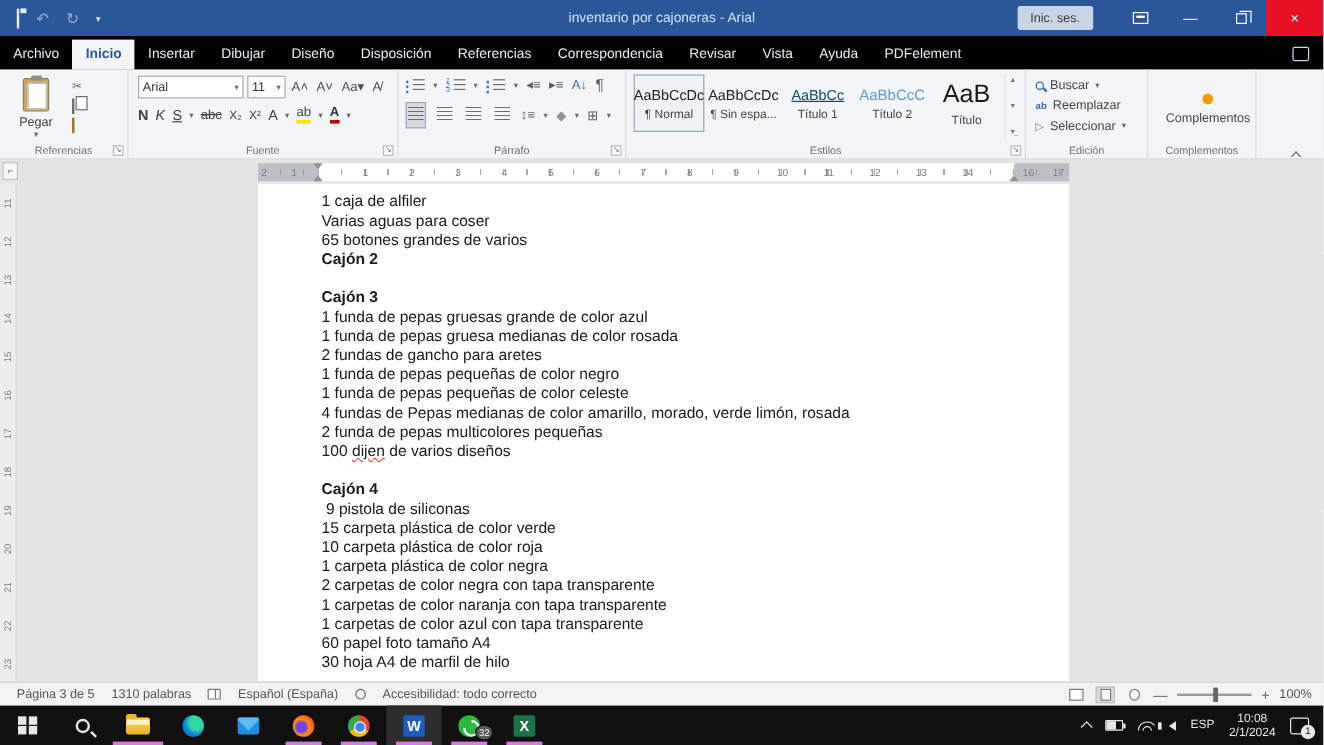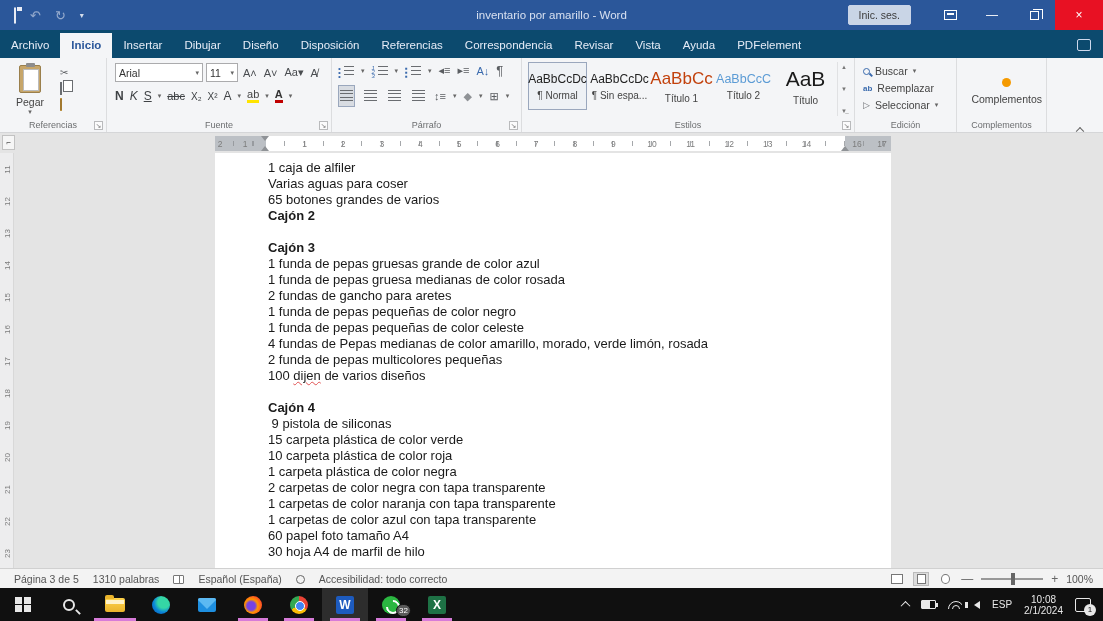--- a/index.html
+++ b/index.html
@@ -18,21 +18,21 @@
   .tb-right { margin-left:auto; display:flex; align-items:center; height:100%; }
   .signin-btn { background:rgba(255,255,255,.75); color:#3b3b3b; font-size:10.5px; border:1px solid #c9d4e8; border-radius:2px; padding:3px 10px; margin-right:18px; }
   .wbtn { width:42px; height:30px; display:flex; align-items:center; justify-content:center; color:#fff; font-size:12px; }
   .ribbon-display-icon { width:13px; height:10px; border:1px solid #fff; position:relative; }
   .ribbon-display-icon::after{ content:""; position:absolute; top:2px; left:2px; right:2px; height:2px; background:#fff; }
   .restore-icon { width:9px; height:9px; border:1px solid #fff; position:relative; }
   .restore-icon::before { content:""; position:absolute; left:2px; top:-3px; width:9px; height:9px; border:1px solid #fff; border-left:none; border-bottom:none; }
   .close-btn { background:#e81123; width:48px; }
 
   
-  .tabrow { position:absolute; left:0; top:30px; width:100%; height:28px; background:#0c4a6e; display:flex; align-items:flex-end; }
+  .tabrow { position:absolute; left:0; top:30px; width:100%; height:28px; background:#000000; display:flex; align-items:flex-end; }
   .tab { color:#e6ecf7; font-size:11.5px; padding:6px 11px 7px; cursor:default; white-space:nowrap; }
   .tab.active { background:#f4f5f7; color:#2b579a; font-weight:bold; }
   .tellme { display:flex; align-items:center; gap:6px; color:#fff; font-size:11.5px; padding:6px 10px 7px; }
   .bulb { width:9px; height:9px; border:1.5px solid #fff; border-radius:50%; position:relative; }
   .bulb::after { content:""; position:absolute; left:2px; top:8px; width:3px; height:3px; background:#fff; }
   .tab-far-right { margin-left:auto; margin-right:12px; width:14px; height:12px; border:1px solid #cdd8ec; border-radius:2px; margin-bottom:7px; }
 
   
   .ribbon { position:absolute; left:0; top:58px; width:100%; height:75px; background:#f4f5f7; border-bottom:1px solid #d5d6d8; display:flex; }
   .rgroup { position:relative; border-right:1px solid #dcdddf; padding:5px 4px 16px; display:flex; }
@@ -85,21 +85,21 @@
   .list-icon .ln:nth-child(1){top:1px;} .list-icon .ln:nth-child(2){top:5px;} .list-icon .ln:nth-child(3){top:9px;}
   .list-icon .mk { position:absolute; left:0; font-size:8px; line-height:3px; color:#3a6aad; }
   .list-icon .mk:nth-child(4){top:2px;} .list-icon .mk:nth-child(5){top:6px;} .list-icon .mk:nth-child(6){top:10px;}
 
   
   .g-styles { width:333px; padding:4px 2px 16px 6px; }
   .styles-row { display:flex; gap:3px; }
   .style-card { width:59px; height:48px; border:1px solid transparent; display:flex; flex-direction:column; align-items:center; justify-content:center; gap:4px; background:transparent; }
   .style-card.selected { border:1px solid #9aa7bd; background:#eef1f5; }
   .style-preview { font-size:12px; color:#222; white-space:nowrap; }
-  .style-card.kind-heading .style-preview { color:#c2410c; font-size:17px; }
+  .style-card.kind-heading .style-preview { color:#0c4a6e; font-size:12px;text-decoration:underline; }
   .style-card.kind-subheading .style-preview { color:#5b9bd5; font-size:12.5px; }
   .style-card.kind-title .style-preview { color:#1a1a1a; font-size:21px; }
   .style-name { font-size:10px; color:#444; white-space:nowrap; }
   .styles-scroll { width:13px; display:flex; flex-direction:column; justify-content:space-between; align-items:center; padding:2px 0; border-left:1px solid #e0e1e3; margin-left:2px; }
   .styles-scroll span { font-size:6px; color:#777; }
 
   
   .g-edit { width:102px; flex-direction:column; gap:5px; padding-left:8px; padding-top:7px; }
   .edit-row { display:flex; align-items:center; gap:5px; font-size:10.5px; color:#444; white-space:nowrap; }
   .search-mini { width:7px; height:7px; border:1.5px solid #3a6aad; border-radius:50%; position:relative; }
@@ -197,21 +197,21 @@
 
 <div class="screen">
 
   <div class="titlebar">
     <div class="qat">
       <span class="qicon"><span class="floppy"></span></span>
       <span class="qicon dim">↶</span>
       <span class="qicon dim">↻</span>
       <span class="qat-caret">▾</span>
     </div>
-    <div class="title-text">inventario por amarillo - Word</div>
+    <div class="title-text">inventario por cajoneras - Arial</div>
     <div class="tb-right">
       <button class="signin-btn">Inic. ses.</button>
       <div class="wbtn">
           <span class="ribbon-display-icon"></span>
         </div>
       <div class="wbtn">—</div>
       <div class="wbtn">
           <span class="restore-icon"></span>
         </div>
       <div class="wbtn close-btn">×</div>

